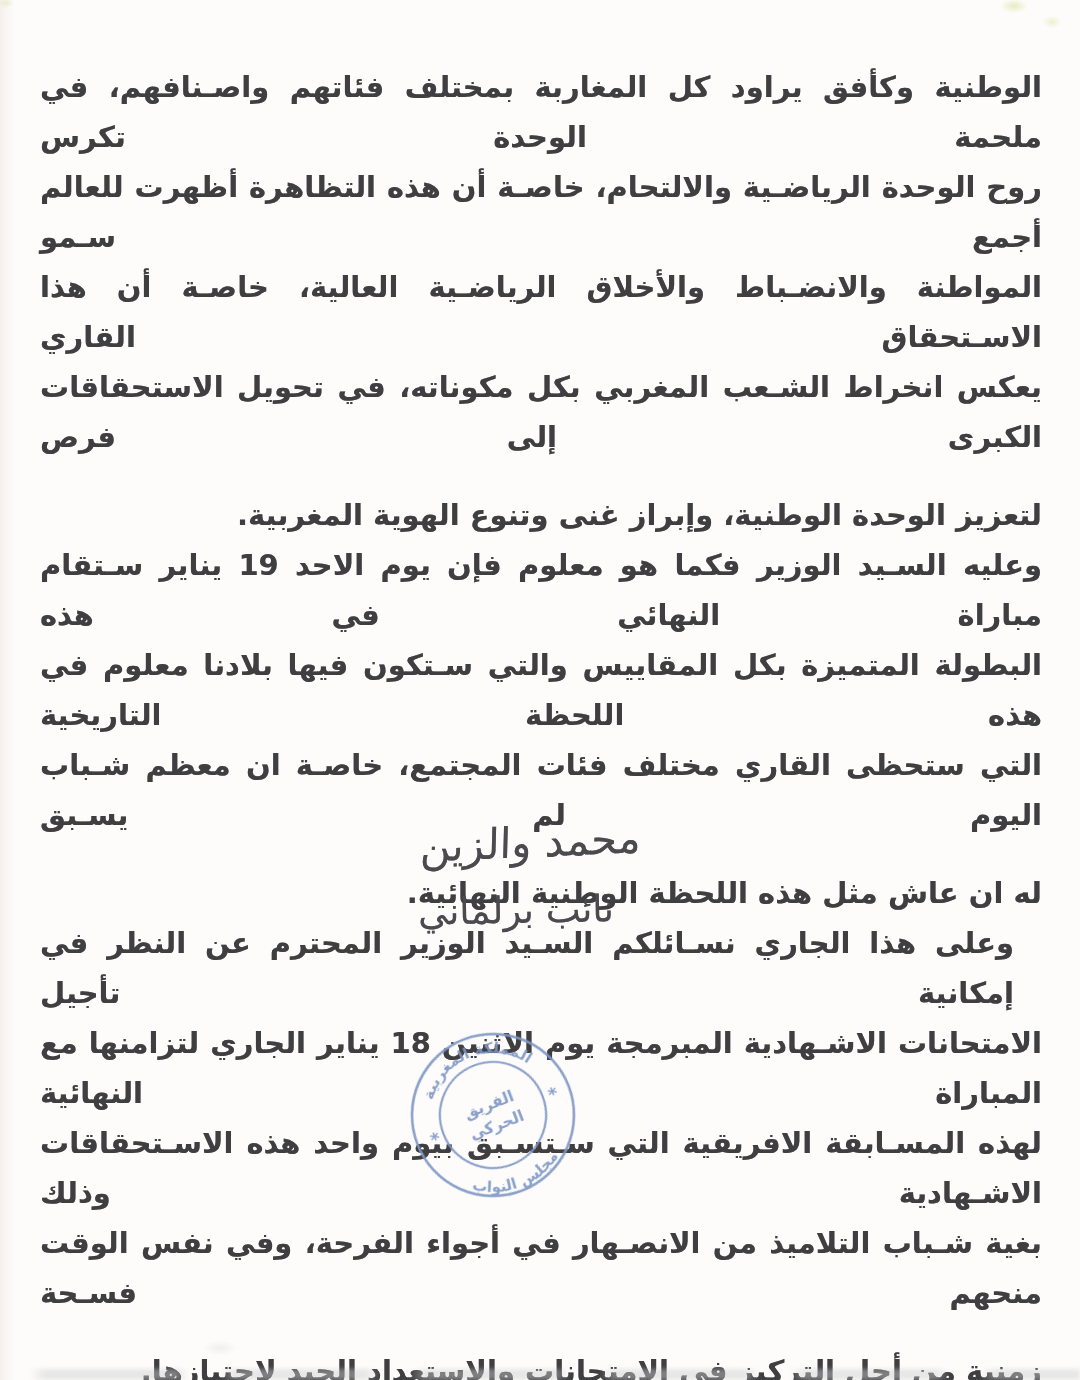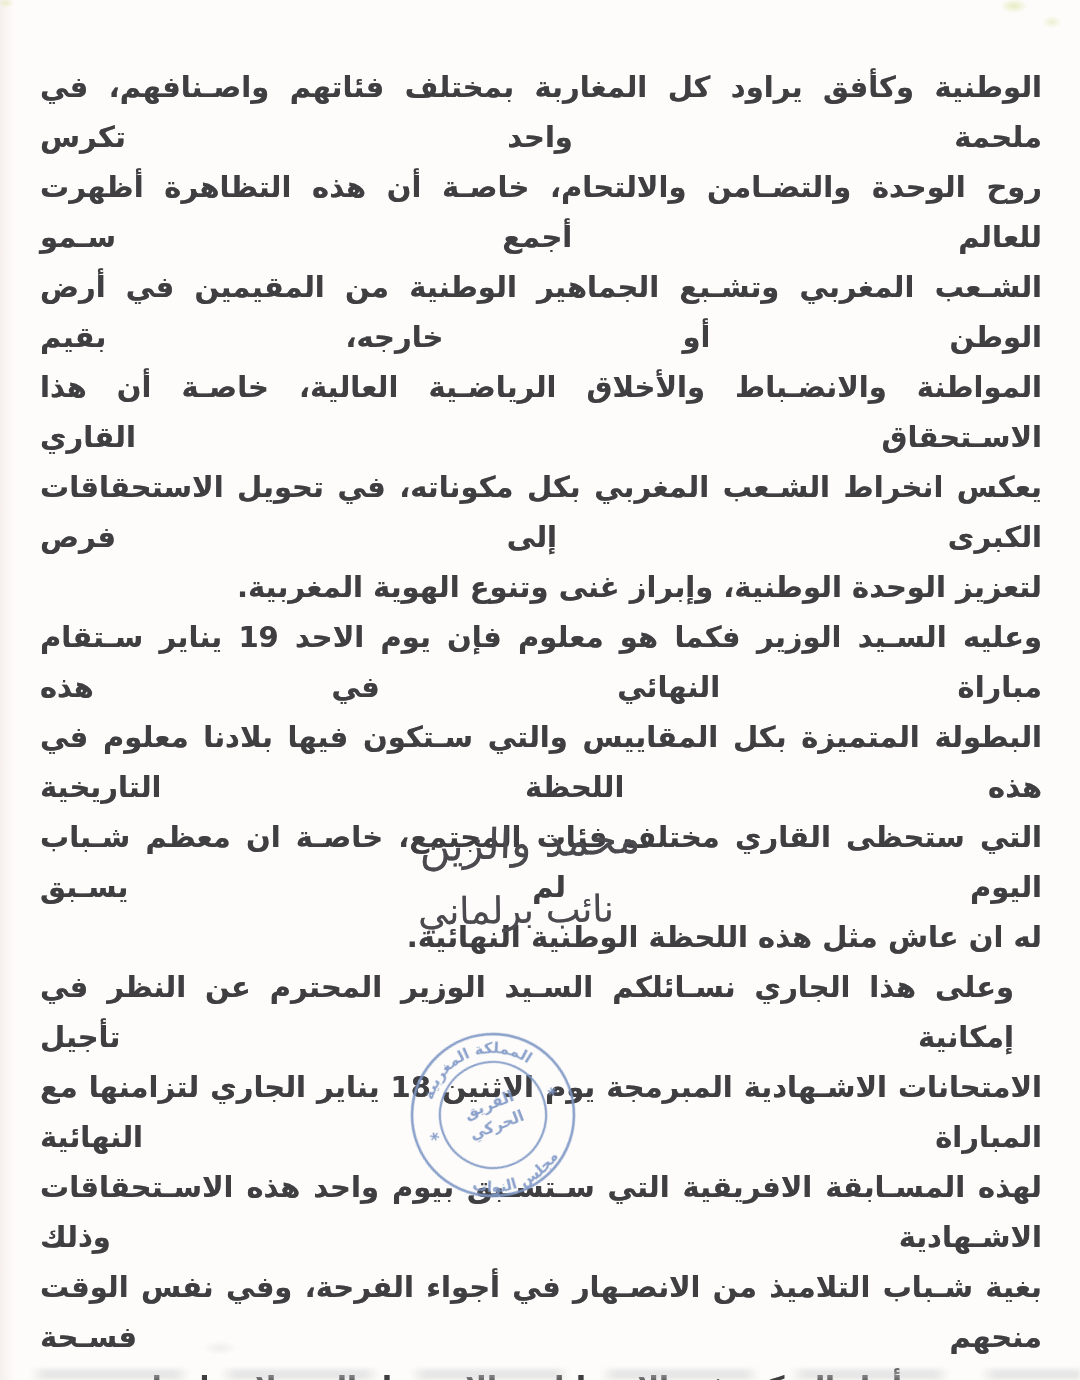--- a/index.html
+++ b/index.html
@@ -34,20 +34,21 @@
     font-weight: bold;
     text-shadow: 0 0 0.6px rgba(63,63,66,0.55);
   }
   .line {
     line-height: 50px;
     text-align: justify;
     text-align-last: justify;
   }
   .line.last {
     text-align-last: right;
+    margin-top: 28px;
   }
   .signature {
     position: absolute;
     top: 818px;
     left: 0;
     right: 0;
     direction: rtl;
     text-align: center;
     color: #4a4a4f;
   }
@@ -93,23 +94,22 @@
     filter: blur(2px);
   }
 </style>
 </head>
 <body>
 
 <div class="page">
 
   <div class="letter-body">
       <div>
-        <div class="line">الوطنية وكأفق يراود كل المغاربة بمختلف فئاتهم واصـنافهم، في ملحمة واحد تكرس</div>
-        <div class="line">روح الوحدة والتضـامن والالتحام، خاصـة أن هذه التظاهرة أظهرت للعالم أجمع سـمو</div>
-        <div class="line">الشـعب المغربي وتشـبع الجماهير الوطنية من المقيمين في أرض الوطن أو خارجه، بقيم</div>
+        <div class="line">الوطنية وكأفق يراود كل المغاربة بمختلف فئاتهم واصـنافهم، في ملحمة الوحدة تكرس</div>
+        <div class="line">روح الوحدة الرياضـية والالتحام، خاصـة أن هذه التظاهرة أظهرت للعالم أجمع سـمو</div>
         <div class="line">المواطنة والانضـباط والأخلاق الرياضـية العالية، خاصـة أن هذا الاسـتحقاق القاري</div>
         <div class="line">يعكس انخراط الشـعب المغربي بكل مكوناته، في تحويل الاستحقاقات الكبرى إلى فرص</div>
         <div class="line last">لتعزيز الوحدة الوطنية، وإبراز غنى وتنوع الهوية المغربية.</div>
       </div>
       <div>
         <div class="line">وعليه السـيد الوزير فكما هو معلوم فإن يوم الاحد 19 يناير سـتقام مباراة النهائي في هذه</div>
         <div class="line">البطولة المتميزة بكل المقاييس والتي سـتكون فيها بلادنا معلوم في هذه اللحظة التاريخية</div>
         <div class="line">التي ستحظى القاري مختلف فئات المجتمع، خاصـة ان معظم شـباب اليوم لم يسـبق</div>
         <div class="line last">له ان عاش مثل هذه اللحظة الوطنية النهائية.</div>
       </div>

